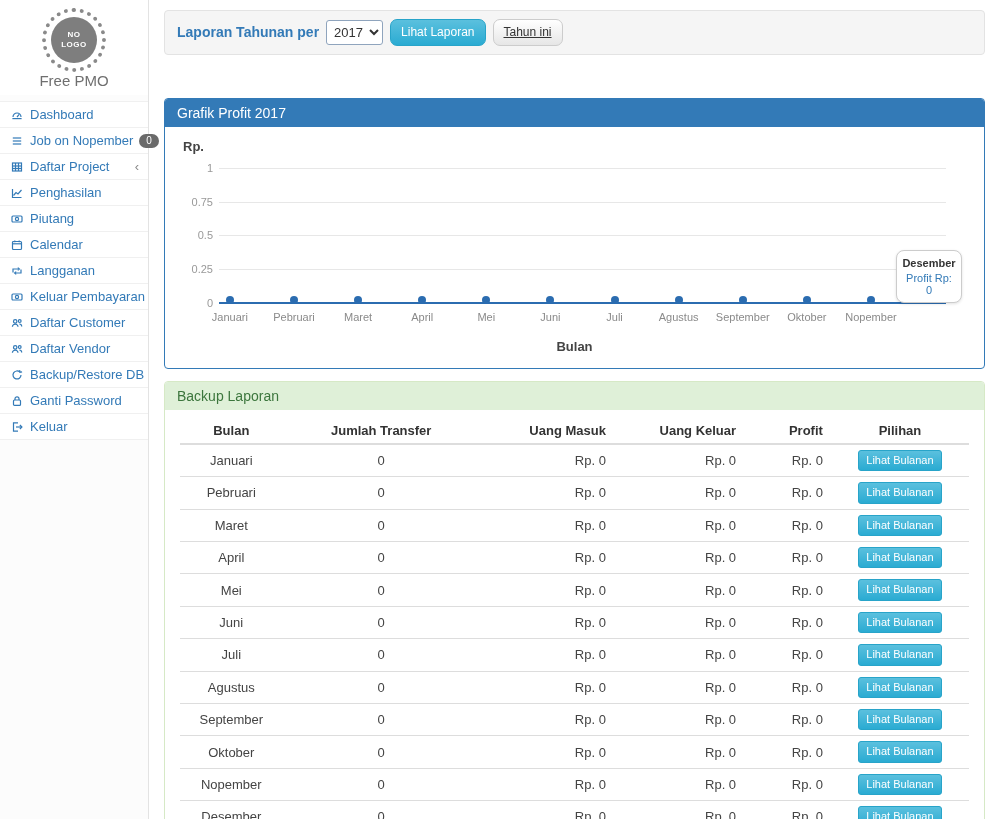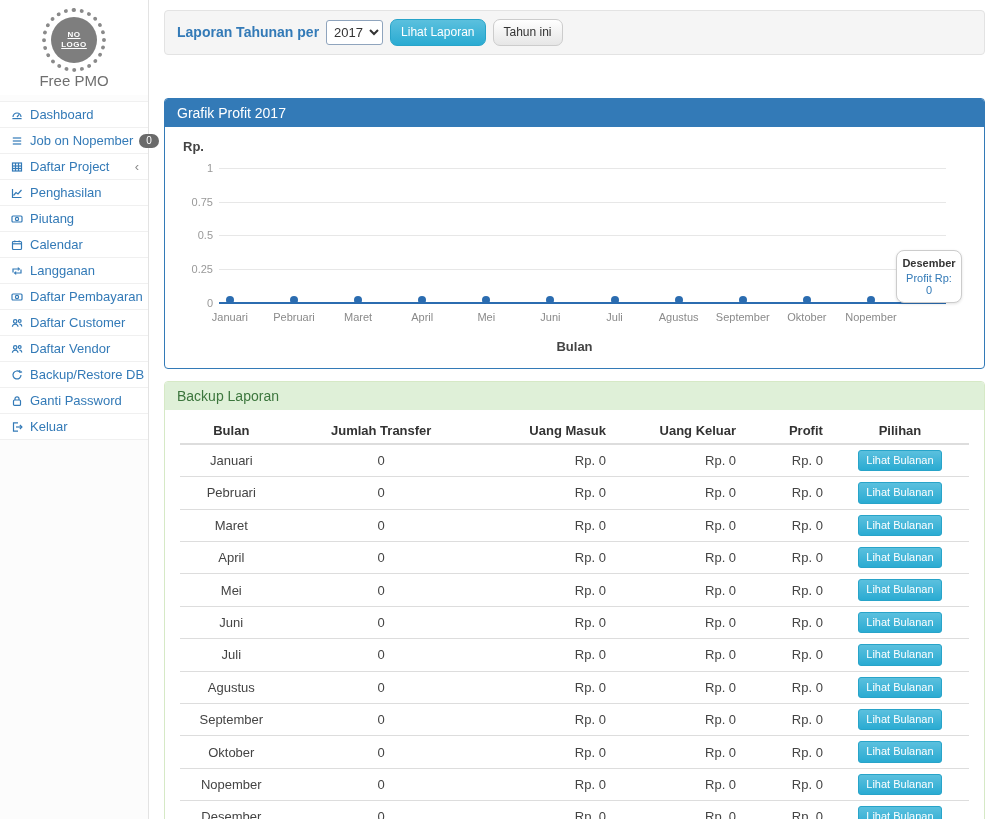--- a/index.html
+++ b/index.html
@@ -17,21 +17,21 @@
   }
   .logo-wrap { padding:8px 0 6px; display:flex; flex-direction:column; align-items:center; background:#fff; }
   .logo {
     width:64px; height:64px; border-radius:50%;
     border:4px dotted #8a8a8a; background:#fff;
     display:flex; align-items:center; justify-content:center;
   }
   .logo-inner {
     width:46px; height:46px; border-radius:50%; background:#7e7e7e;
     color:#fff; font-size:8px; font-weight:bold; letter-spacing:.5px;
-    display:flex; flex-direction:column; align-items:center; justify-content:center; line-height:1.3;text-decoration:underline;
+    display:flex; flex-direction:column; align-items:center; justify-content:center; line-height:1.3;
   }
   .brand { color:#6f6f6f; font-size:15px; }
   .side-menu { margin-top:6px; border-top:1px solid #f0f0f0; background:#fff; }
   .side-item {
     display:flex; align-items:center; gap:6px;
     padding:5px 9px; color:#337ab7; text-decoration:none;
     border-bottom:1px solid #f0f0f0; cursor:pointer; font-size:13px;
   }
   .side-icon { width:15px; display:inline-flex; justify-content:center; color:#337ab7; flex:0 0 15px; }
   .side-icon svg { width:12px; height:12px; stroke:#337ab7; stroke-width:1.2; fill:none; }
@@ -63,20 +63,21 @@
     font-family:"Liberation Sans", sans-serif;
   }
   .btn { display:inline-block; border-radius:7px; font-size:12px; padding:4px 10px; cursor:pointer; line-height:1.4; text-decoration:none; }
   .btn-info {
     color:#fff; background:linear-gradient(#5bc0de,#2aabd2);
     border:1px solid #28a4c9;
   }
   .btn-default {
     color:#333; background:linear-gradient(#fff,#e6e6e6);
     border:1px solid #ccc;
+    text-decoration:underline;
   }
 
   
   .panel { border-radius:4px; margin-bottom:12px; }
   .panel-primary { border:1px solid #337ab7;margin-top:43px; }
   .panel-primary .panel-heading {
     background:#337ab7; color:#fff; padding:6px 12px; font-size:14px;
     border-radius:3px 3px 0 0;
   }
   .panel-success { border:1px solid #d6e9c6; }
@@ -211,21 +212,21 @@
           </span>
           <span class="side-label">Langganan</span>
         </a>
         <a class="side-item" href="#">
           <span class="side-icon">
             <svg viewBox="0 0 12 12">
               <rect x="1" y="3" width="10" height="6" rx="1"></rect>
               <circle cx="6" cy="6" r="1.6"></circle>
             </svg>
           </span>
-          <span class="side-label">Daftar Pembayaran</span>
+          <span class="side-label">Keluar Pembayaran</span>
         </a>
         <a class="side-item" href="#">
           <span class="side-icon">
             <svg viewBox="0 0 12 12">
               <circle cx="4.2" cy="4.4" r="1.7"></circle>
               <path d="M1.4 9.8c0-1.6 1.3-2.7 2.8-2.7s2.8 1.1 2.8 2.7"></path>
               <circle cx="8.7" cy="4.1" r="1.4"></circle>
               <path d="M8.3 7c1.4 0 2.4 1 2.4 2.5"></path>
             </svg>
           </span>

